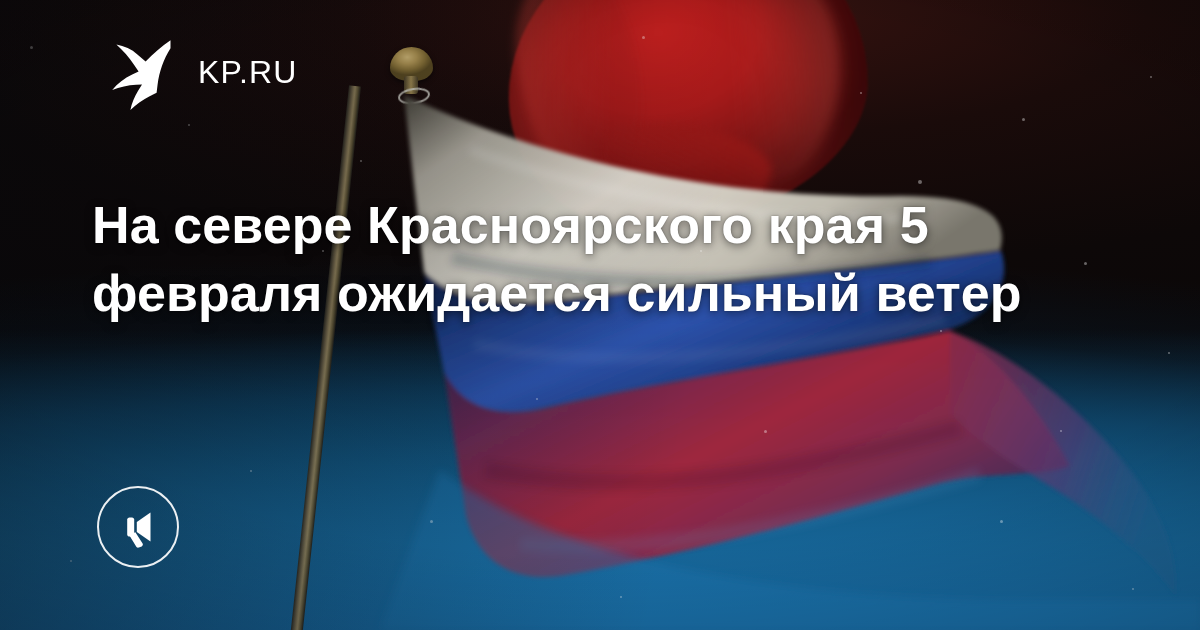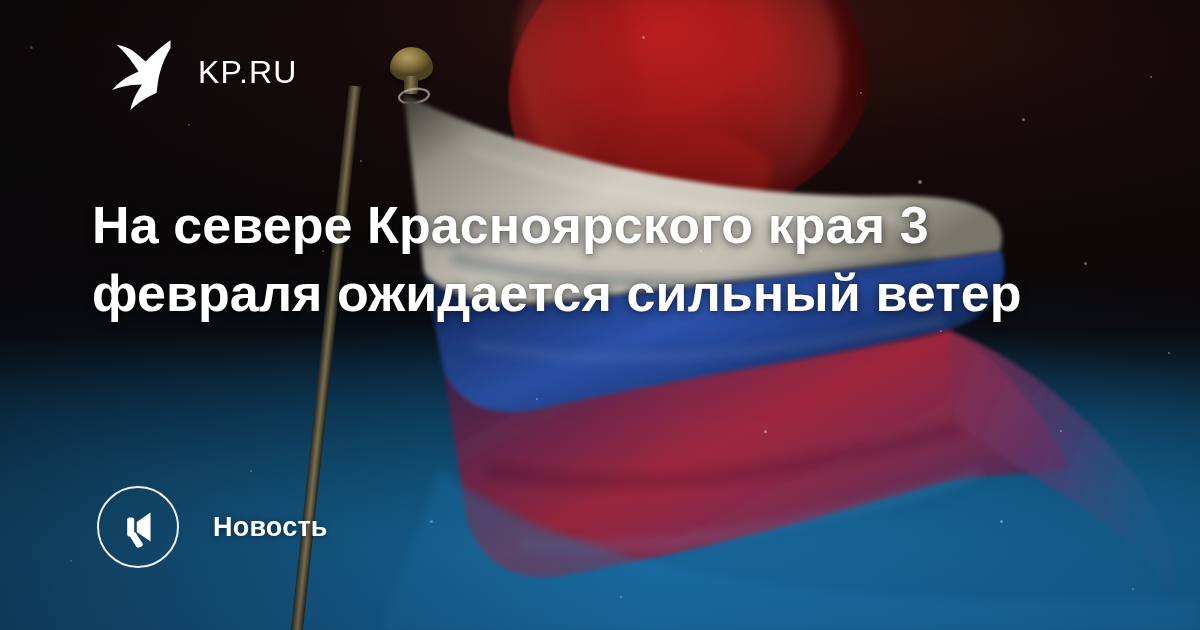--- a/index.html
+++ b/index.html
@@ -332,33 +332,32 @@
                    L38.0 50.5 L34.1 56.8
                    C30.3 62.9 27.7 69.6 26.4 76.0
                    C32.2 70.4 38.8 65.7 46.1 62.0
                    L52.6 58.7 L53.6 50.6
                    C55.2 37.7 59.5 25.3 66.5 14.2 Z"></path>
         </svg>
       </span>
       <span class="brand-name">KP.RU</span>
     </div>
 
-    <h1 class="headline">На севере Красноярского края 3 февраля ожидается сильный ветер</h1>
+    <h1 class="headline">На севере Красноярского края 5 февраля ожидается сильный ветер</h1>
 
     <div class="label">
       <span class="label-badge">
         <svg viewBox="0 0 44 44" width="44" height="44" xmlns="http://www.w3.org/2000/svg" aria-hidden="true">
           <path fill="#ffffff" d="M34.5 7.6 L34.5 36.4 L20.8 27.0 L20.8 17.0 Z"></path>
           <path fill="#ffffff" d="M18.2 14.6 L18.2 29.4
                    C18.2 30.6 17.2 31.6 16.0 31.6
                    L13.4 31.6 C12.2 31.6 11.2 30.6 11.2 29.4
                    L11.2 14.6 C11.2 13.4 12.2 12.4 13.4 12.4
                    L16.0 12.4 C17.2 12.4 18.2 13.4 18.2 14.6 Z"></path>
           <path fill="#ffffff" d="M13.0 29.8 L19.4 27.2 L26.6 38.6
                    C27.2 39.6 26.8 40.9 25.7 41.4
                    L22.9 42.6 C21.9 43.0 20.8 42.6 20.3 41.7 Z"></path>
         </svg>
       </span>
-      <span class="label-text">Новость</span>
     </div>
 
   </div>
 </div>
 
 </body></html>

